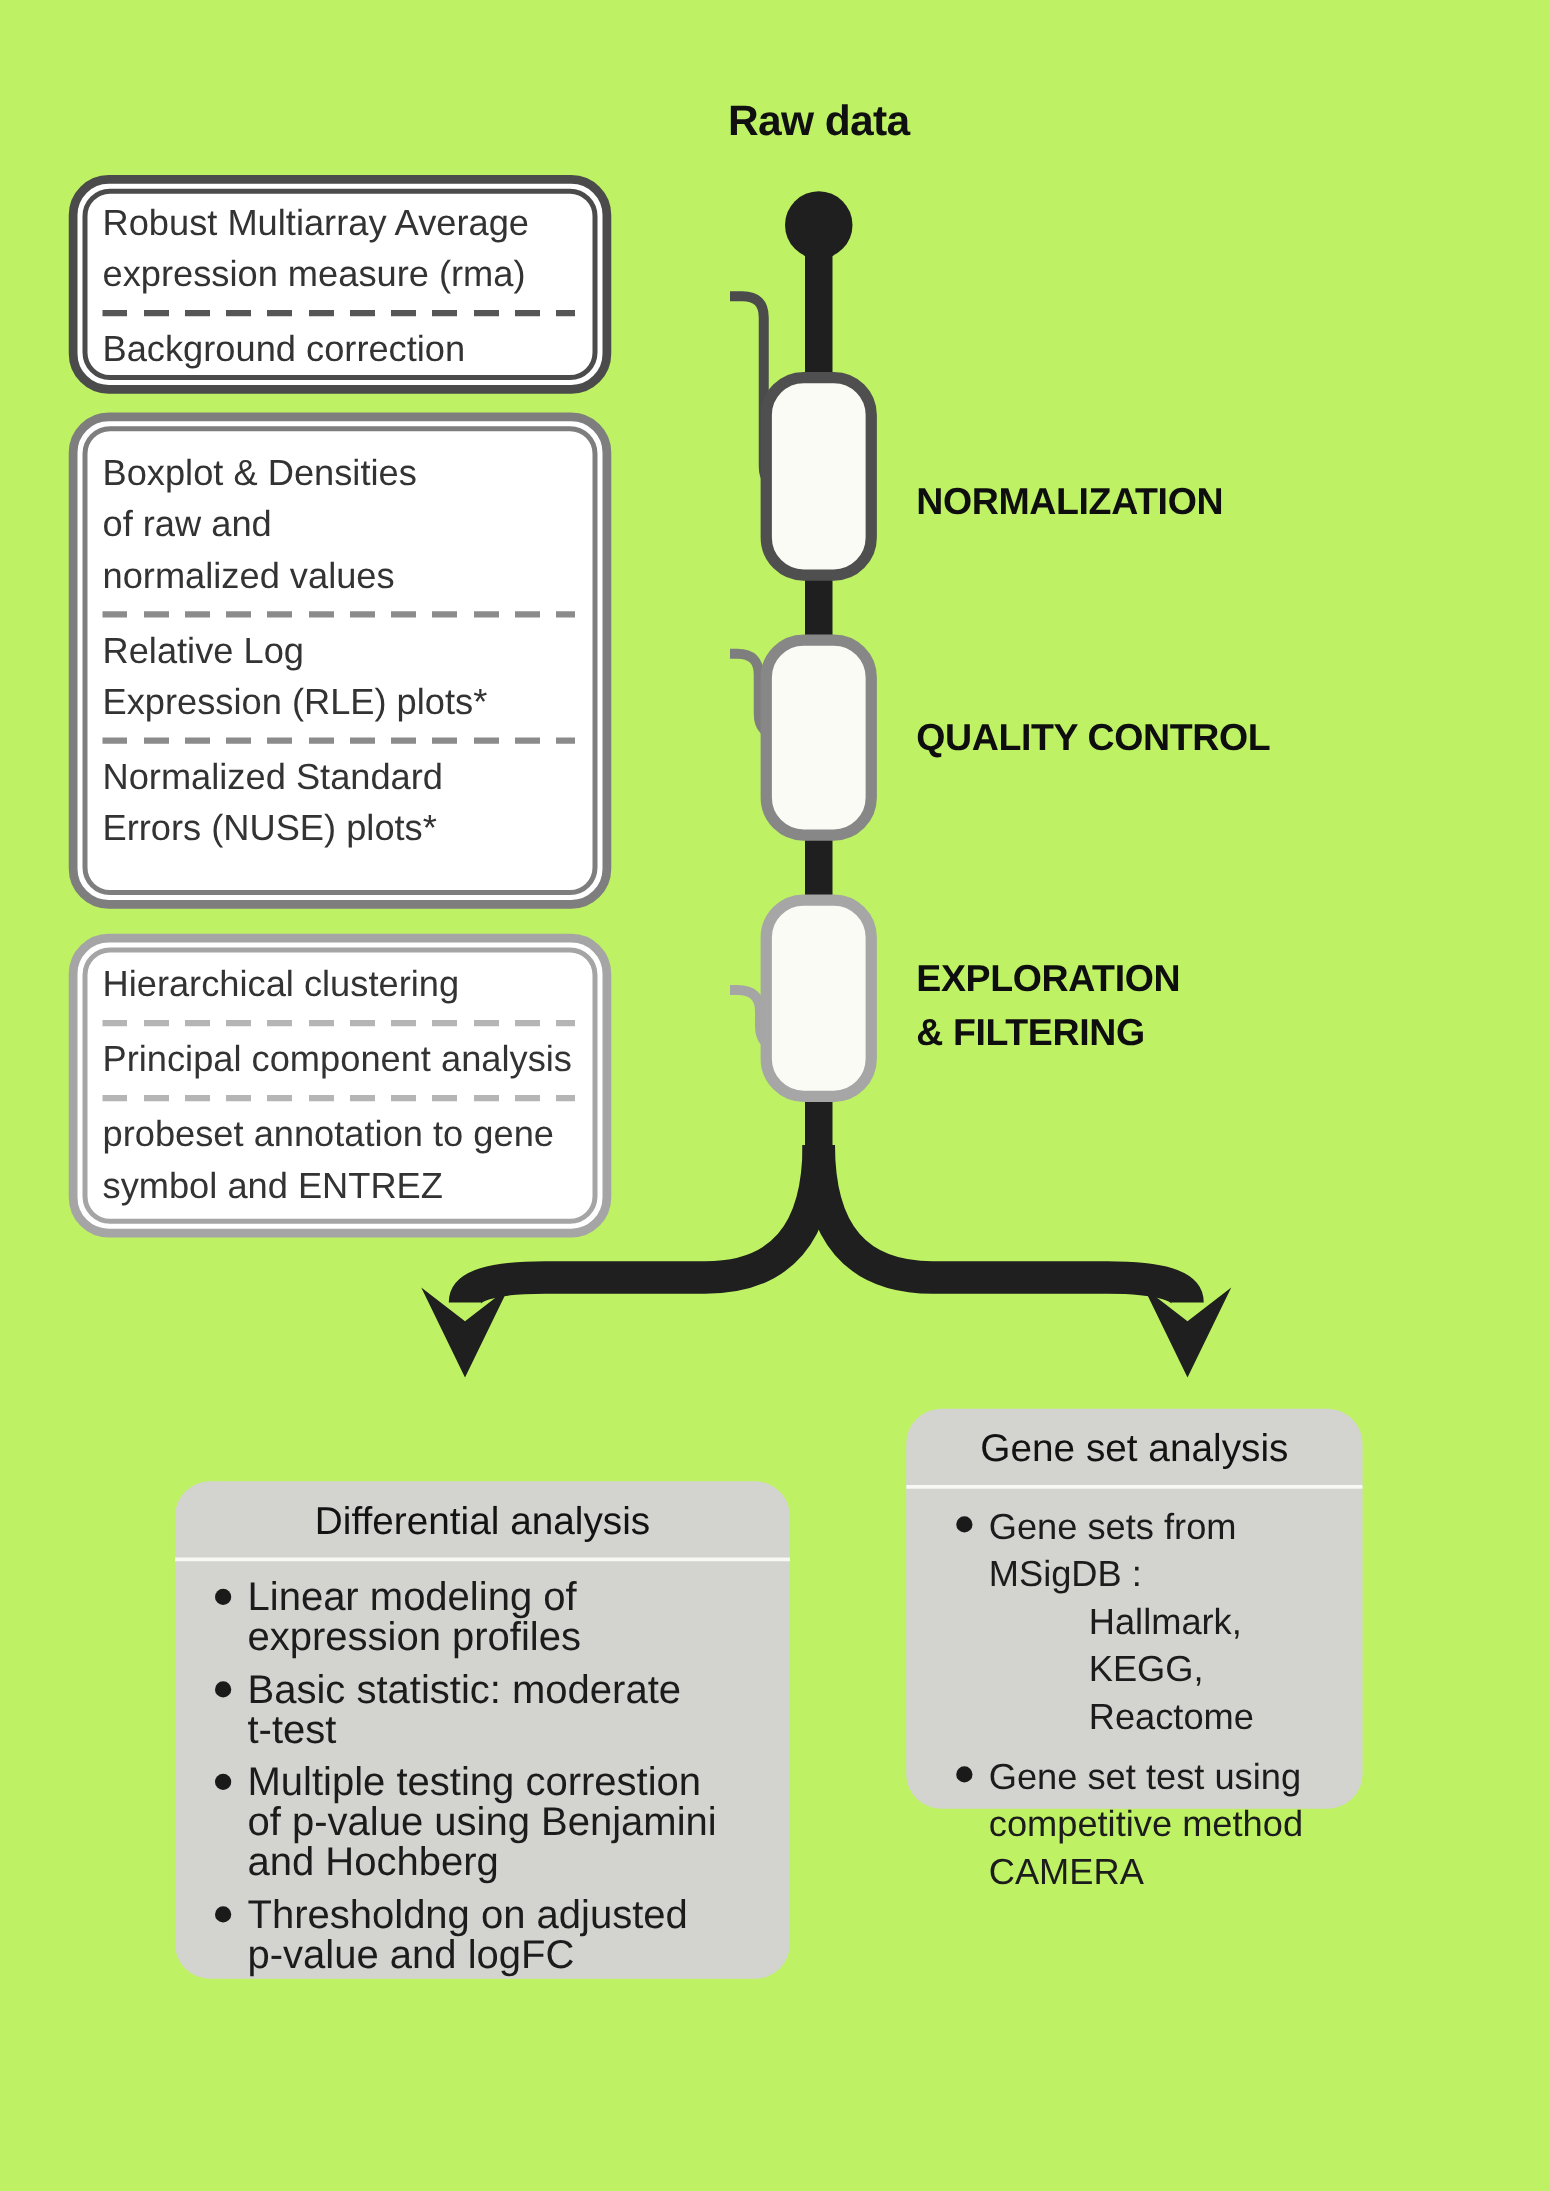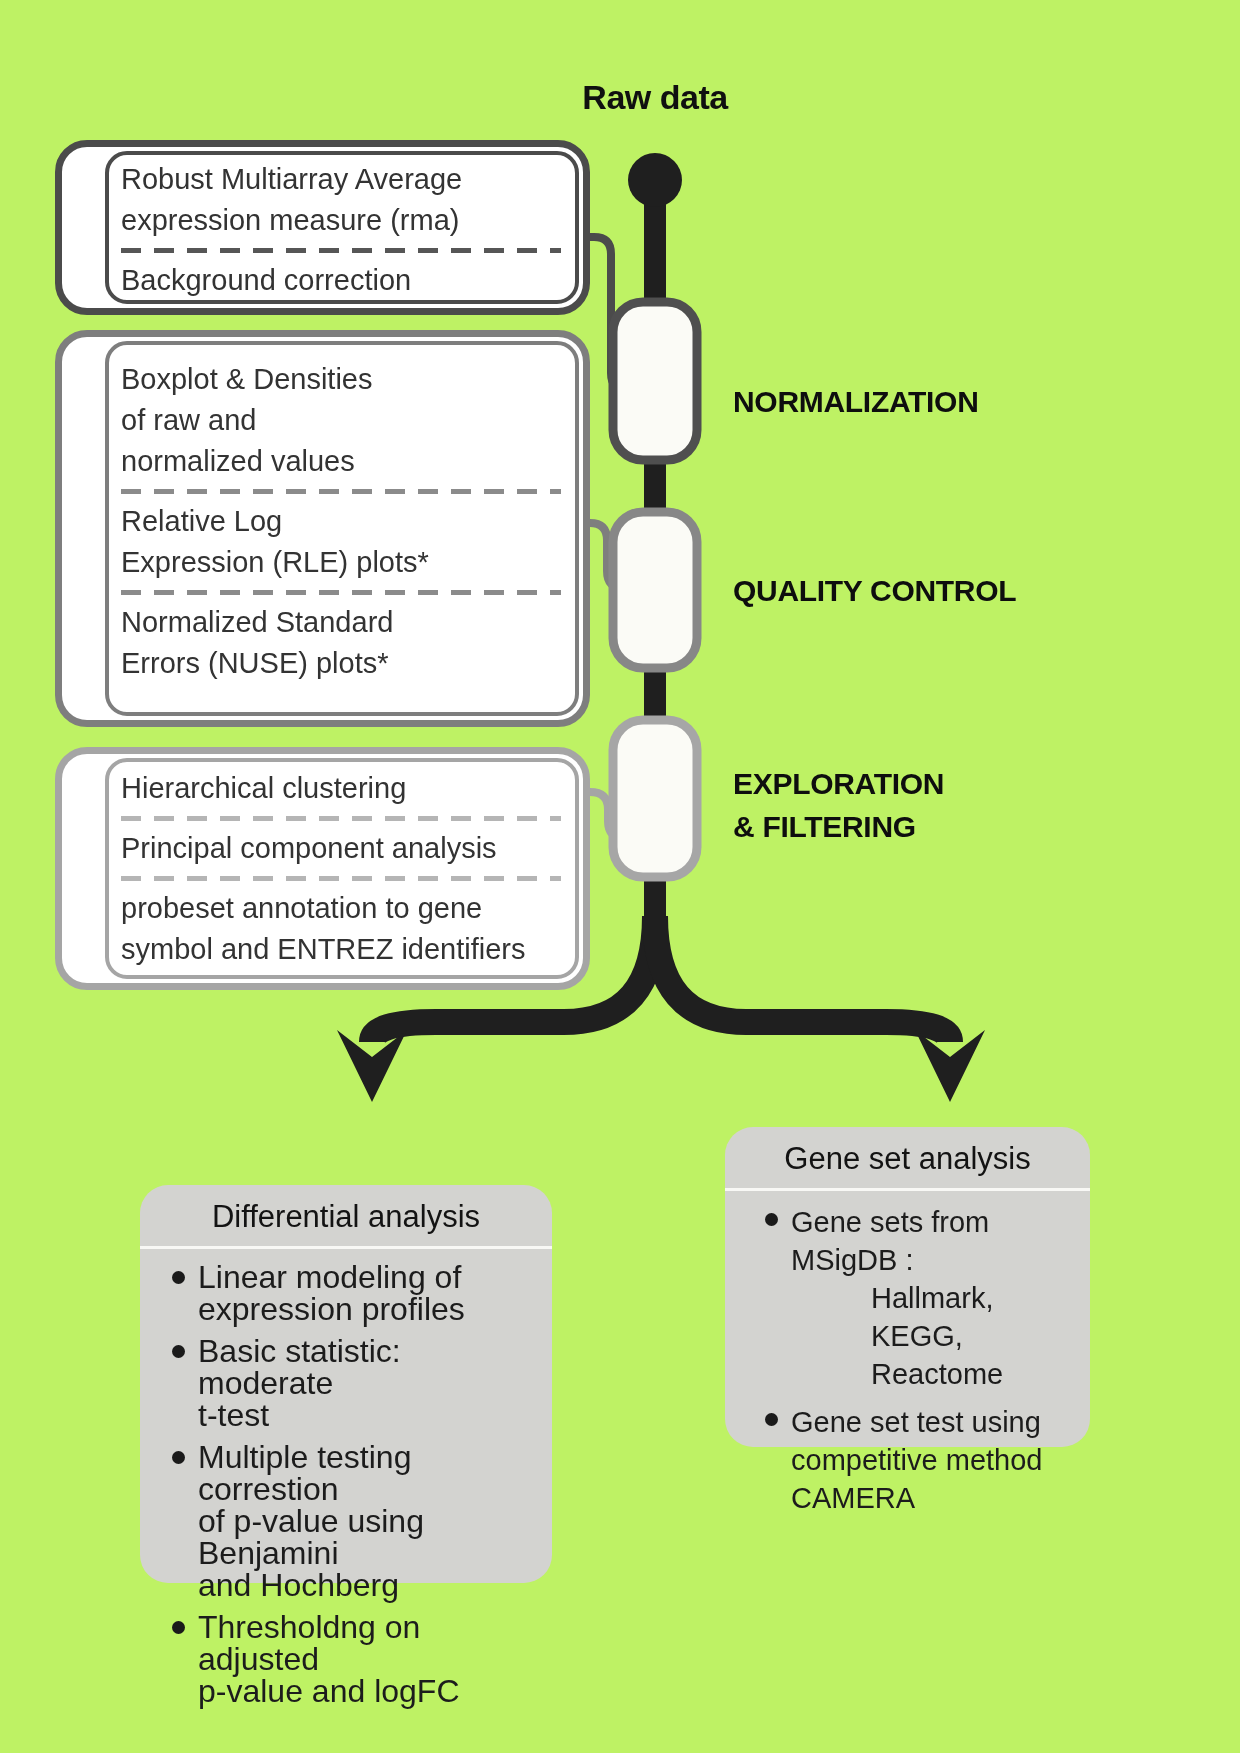--- a/index.html
+++ b/index.html
@@ -16,42 +16,42 @@
   .stage-label{
     position:absolute;left:733px;font-size:30px;font-weight:bold;color:#0e0e0e;
     line-height:43px;letter-spacing:-0.3px;white-space:pre-line;
   }
   #stage-0{top:352px;margin-top:28px;}
   #stage-1{top:569px;}
   #stage-2{top:762px;}
 
   
   .pbox{
-    position:absolute;left:55px;width:535px;box-sizing:border-box;
-    border:7px solid;border-radius:32px;background:#ffffff;display:flex;padding-left:39px;
+    position:absolute;left:55px;width:434px;box-sizing:border-box;
+    border:7px solid;border-radius:32px;background:#ffffff;display:flex;
   }
   .pbox-inner{
     flex:1;margin:4px;border:4px solid;border-radius:22px;
     padding:4px 14px 0 12px;box-sizing:border-box;overflow:hidden;
   }
   #pbox-0{top:140px;height:175px;border-color:#4b4b4b;}
   #pbox-0 .pbox-inner{border-color:#4b4b4b;}
   #pbox-1{top:330px;height:397px;border-color:#7e7e7e;}
   #pbox-1 .pbox-inner{border-color:#7e7e7e;padding-top:14px;}
   #pbox-2{top:747px;height:243px;border-color:#a5a5a5;}
   #pbox-2 .pbox-inner{border-color:#a5a5a5;padding-top:6px;}
   .pitem{font-size:29px;line-height:41px;color:#333333;}
   .pdivider{height:5px;margin:7px 0;}
   #pbox-0 .pdivider{background:repeating-linear-gradient(90deg,#565656 0 20px,transparent 20px 33px);}
   #pbox-1 .pdivider{background:repeating-linear-gradient(90deg,#8b8b8b 0 20px,transparent 20px 33px);}
   #pbox-2 .pdivider{background:repeating-linear-gradient(90deg,#b5b5b5 0 20px,transparent 20px 33px);}
 
   
   .rbox{position:absolute;background:#d3d3d0;border-radius:28px;box-sizing:border-box;}
-  #rbox-left{left:140px;top:1185px;width:412px;height:398px;}
+  #rbox-left{left:140px;top:1185px;width:492px;height:398px;}
   #rbox-right{left:725px;top:1127px;width:365px;height:320px;}
   .rbox-title{text-align:center;font-size:31px;color:#131313;padding:14px 0 11px 0;}
   .rbox-divider{height:3px;background:#f8f8f5;}
   .rbox-body{padding:12px 12px 0 40px;}
   #rbox-left .rbox-body{padding-left:32px;}
   .bullet{display:flex;margin-bottom:10px;}
   .bullet .dot{width:13px;height:13px;border-radius:50%;background:#1a1a1a;flex:none;margin-top:10px;margin-right:13px;}
   .bullet-lines{color:#1c1c1c;}
   #rbox-left .bullet-lines{font-size:32px;line-height:32px;}
   #rbox-right .bullet-lines{font-size:29px;line-height:38px;}

